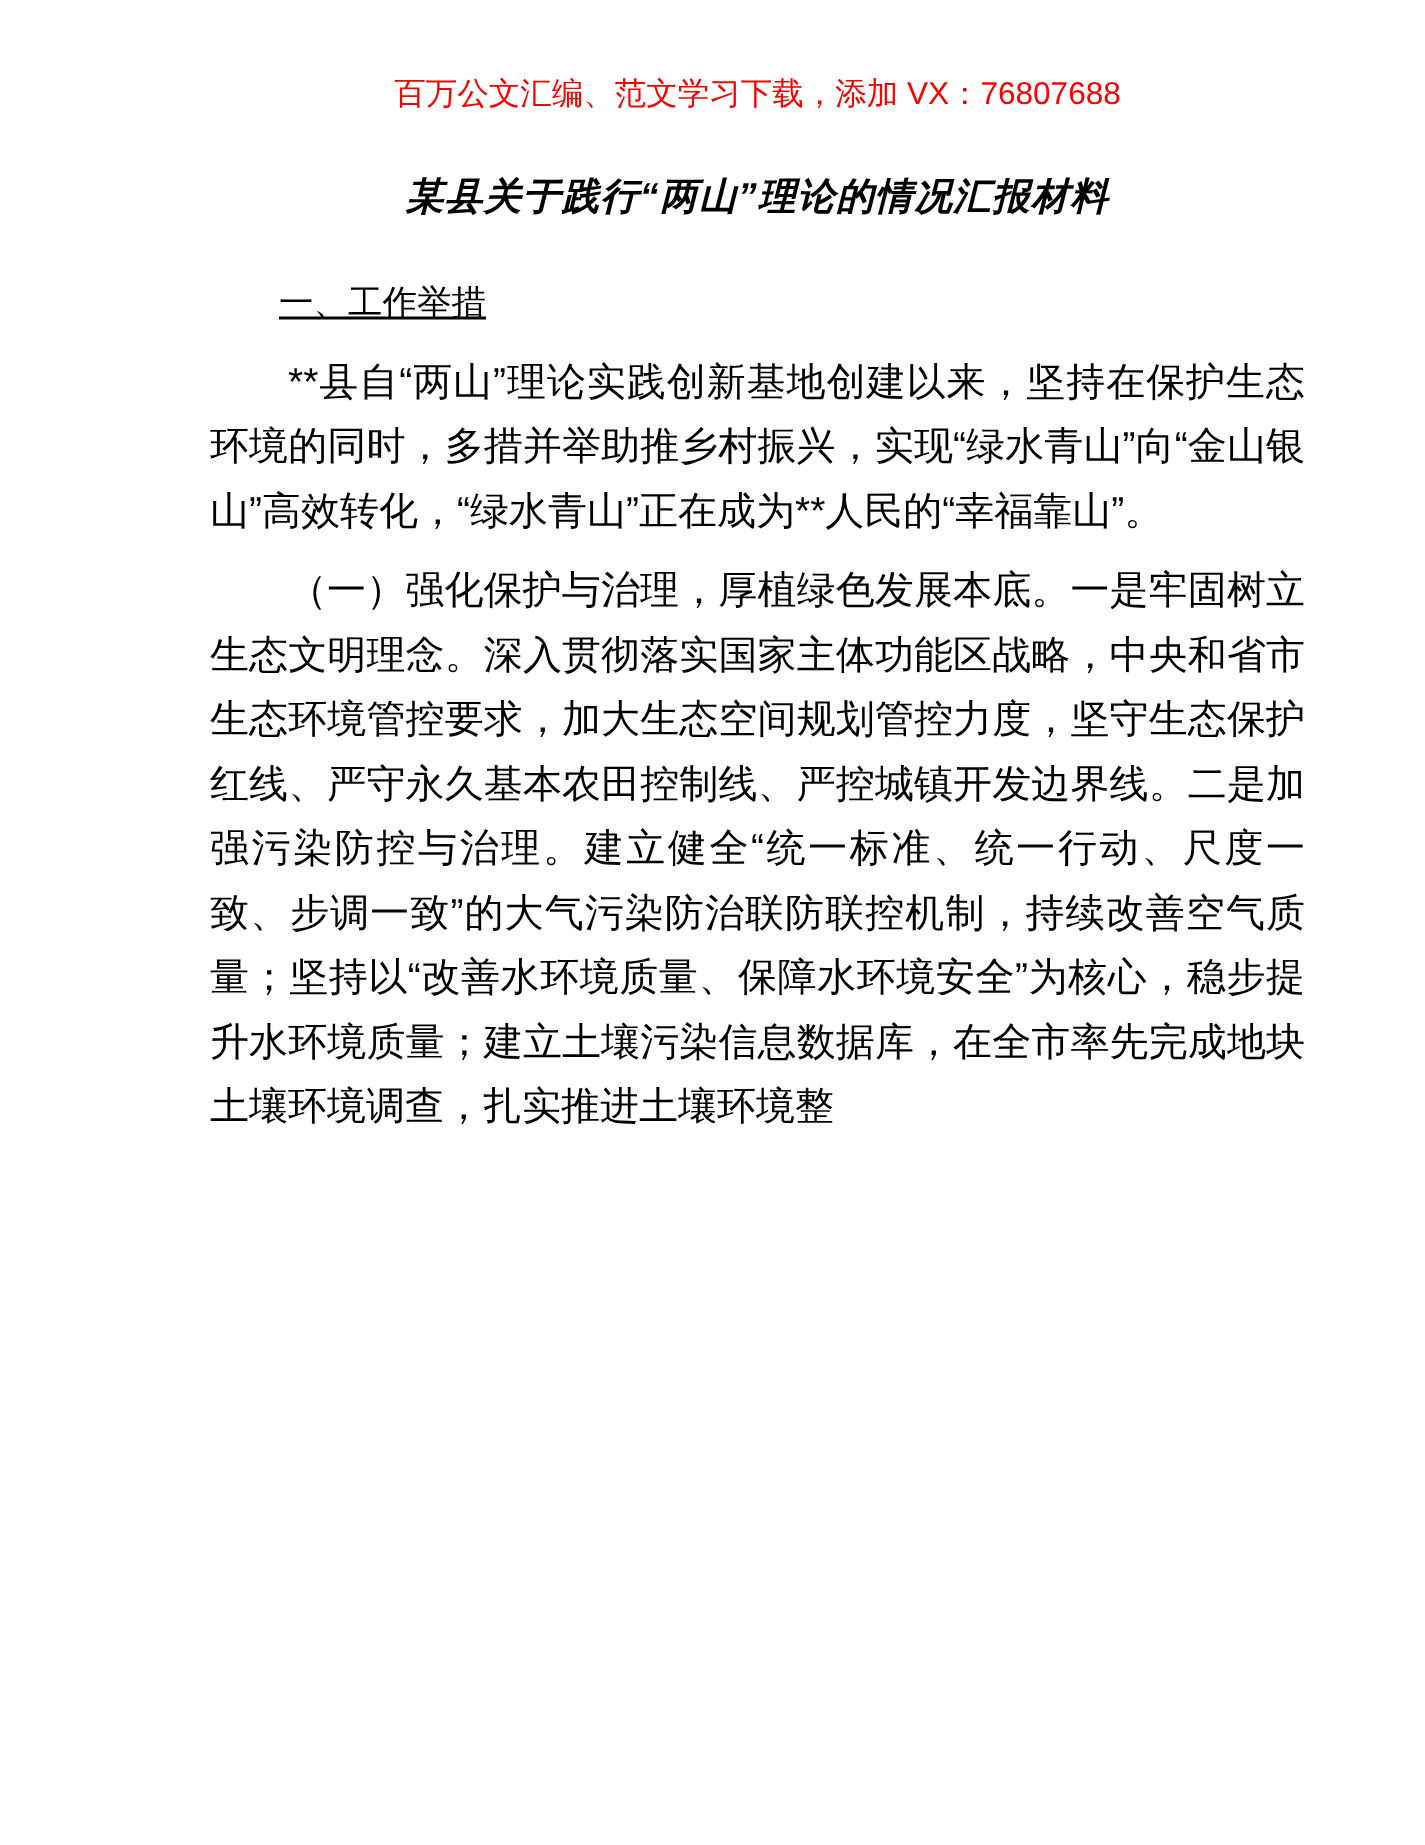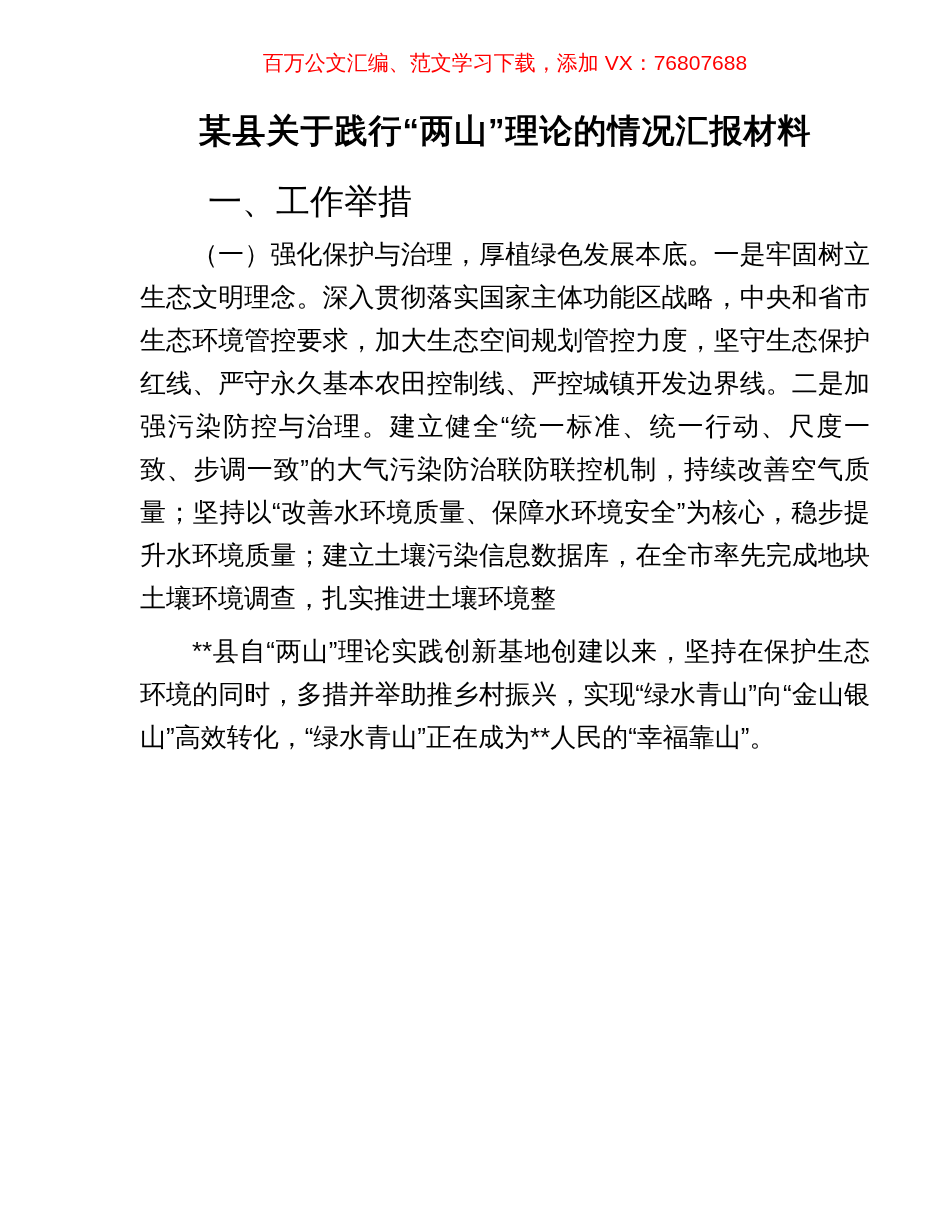--- a/index.html
+++ b/index.html
@@ -21,54 +21,56 @@
   .watermark {
     text-align: center;
     color: #ff0000;
     font-size: 21px;
     line-height: 26px;
     margin: 0 -60px;
     white-space: nowrap;
   }
   .doc-title {
     text-align: center;
-    font-size: 33px;
+    font-size: 25px;
     font-weight: bold;
     line-height: 46px;
     margin: 32px -20px 0 -20px;
     letter-spacing: 1px;
+    font-style: italic;
   }
   .content {
     margin-top: 26px;
   }
   .para {
     font-size: 26px;
     line-height: 43px;
     text-align: justify;
     text-justify: inter-ideograph;
     text-indent: 2em;
     margin: 0 0 10px 0;
     word-break: break-all;
   }
   .heading {
-    font-size: 34px;
+    font-size: 23px;
     line-height: 43px;
     text-indent: 2em;
     margin: 0 0 10px 0;
+    text-decoration: underline;
   }
 </style>
 </head>
 <body>
 
 <div class="page">
   <div class="watermark">百万公文汇编、范文学习下载，添加 VX：76807688</div>
 
   <h1 class="doc-title">某县关于践行“两山”理论的情况汇报材料</h1>
 
   <div class="content">
 
     <p class="heading">一、工作举措</p>
 
+    <p class="para">**县自“两山”理论实践创新基地创建以来，坚持在保护生态环境的同时，多措并举助推乡村振兴，实现“绿水青山”向“金山银山”高效转化，“绿水青山”正在成为**人民的“幸福靠山”。</p>
+
     <p class="para">（一）强化保护与治理，厚植绿色发展本底。一是牢固树立生态文明理念。深入贯彻落实国家主体功能区战略，中央和省市生态环境管控要求，加大生态空间规划管控力度，坚守生态保护红线、严守永久基本农田控制线、严控城镇开发边界线。二是加强污染防控与治理。建立健全“统一标准、统一行动、尺度一致、步调一致”的大气污染防治联防联控机制，持续改善空气质量；坚持以“改善水环境质量、保障水环境安全”为核心，稳步提升水环境质量；建立土壤污染信息数据库，在全市率先完成地块土壤环境调查，扎实推进土壤环境整</p>
-
-    <p class="para">**县自“两山”理论实践创新基地创建以来，坚持在保护生态环境的同时，多措并举助推乡村振兴，实现“绿水青山”向“金山银山”高效转化，“绿水青山”正在成为**人民的“幸福靠山”。</p>
   </div>
 </div>
 
 </body></html>

